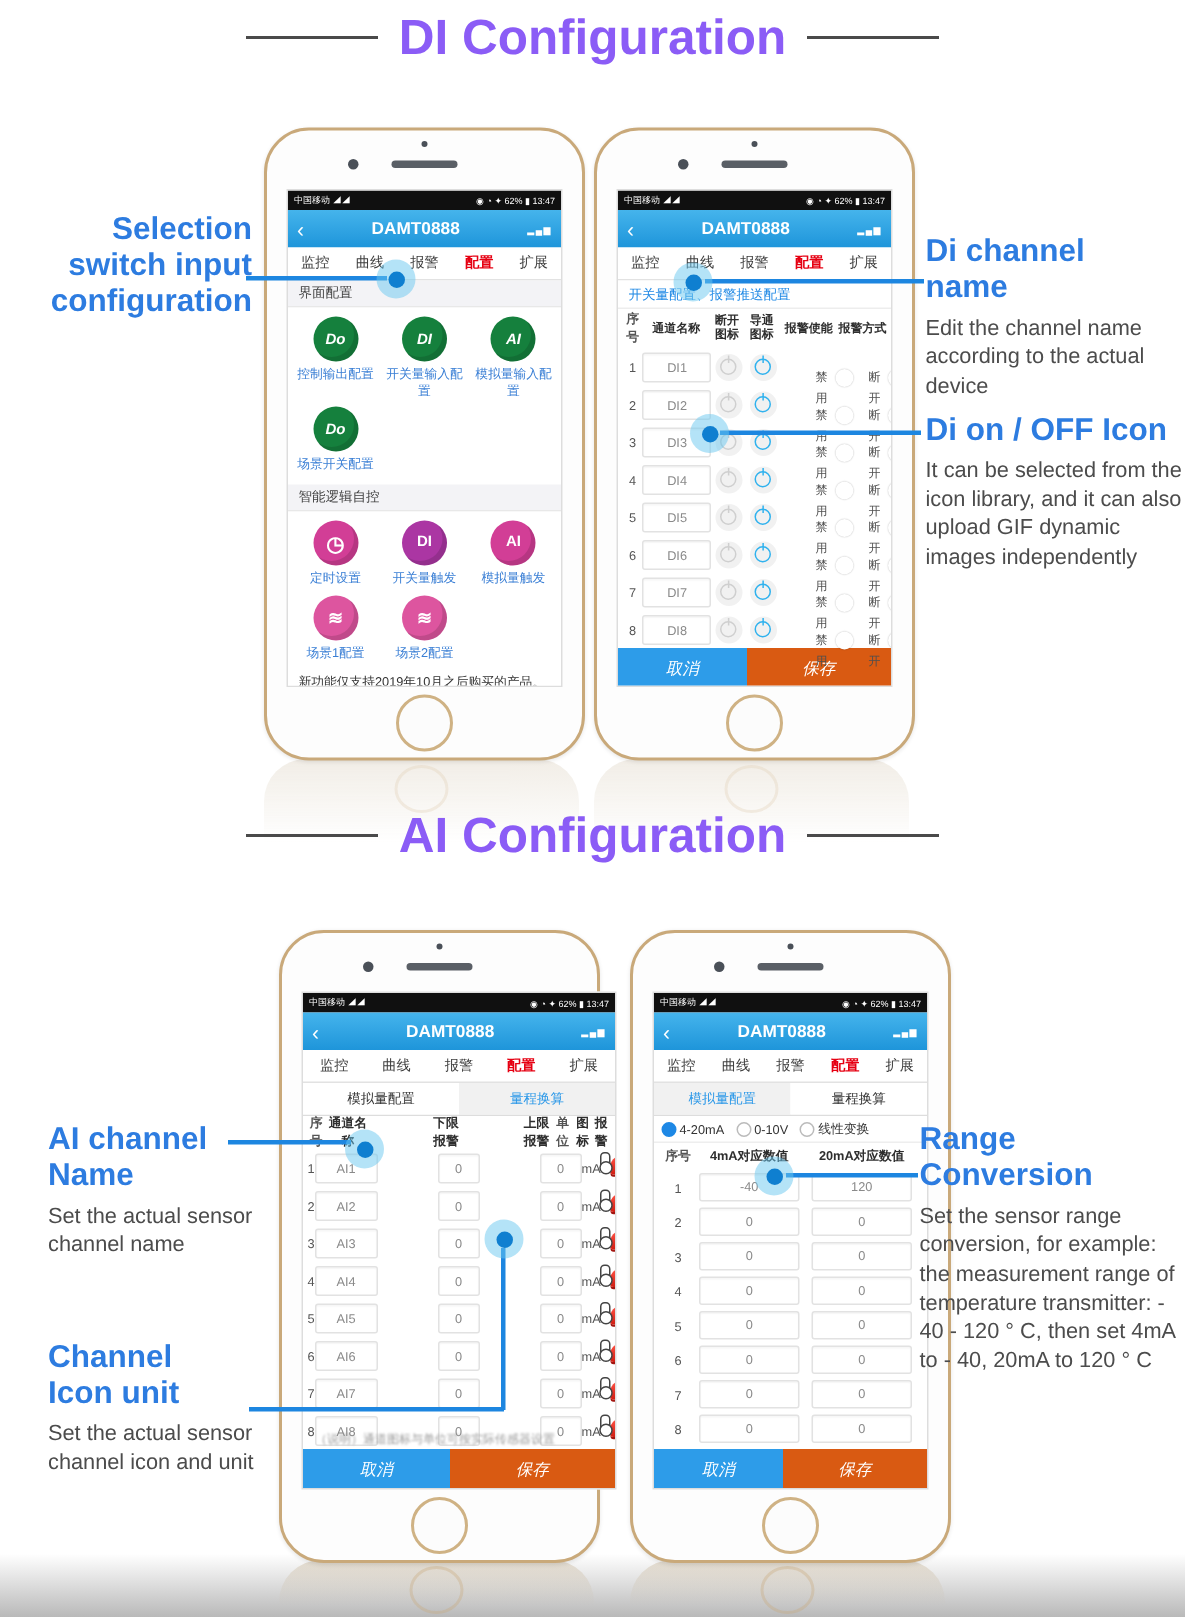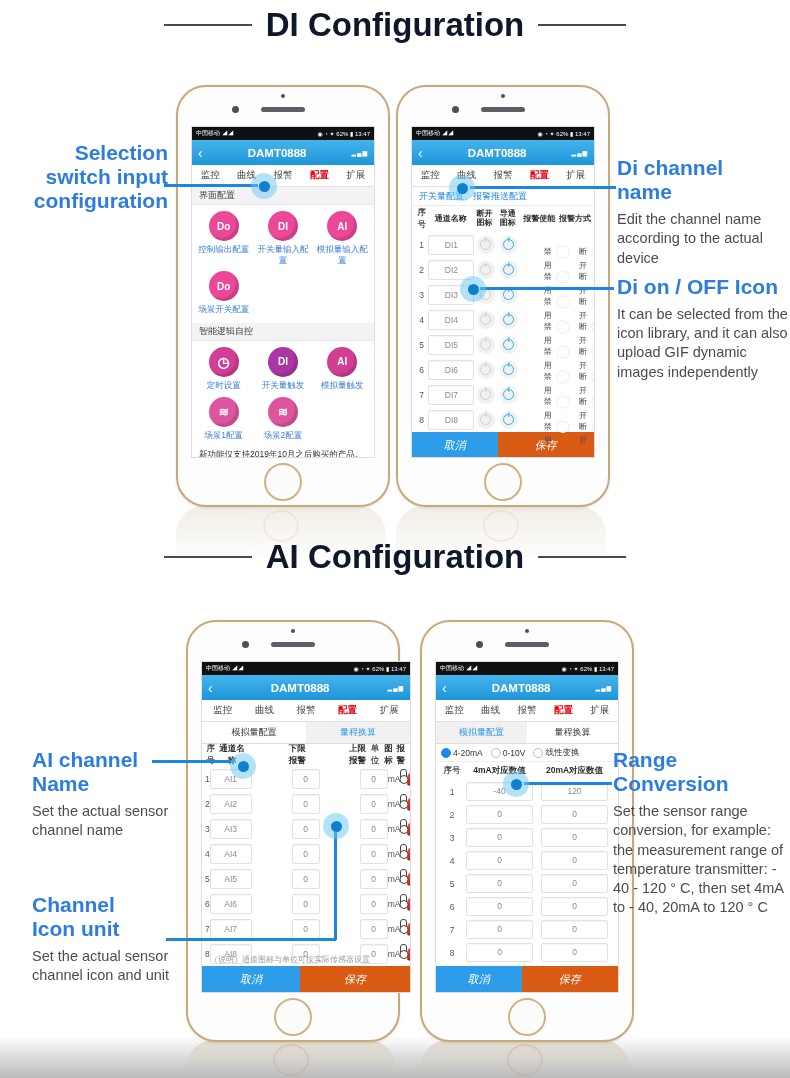--- a/index.html
+++ b/index.html
@@ -1,20 +1,20 @@
 <!DOCTYPE html>
 <html><head>
 <meta charset="utf-8">
 <style>
   html,body{margin:0;padding:0;background:#fff;}
   #page{position:relative;width:790px;height:1078px;margin:0 auto;background:#fff;overflow:hidden;
         font-family:"Liberation Sans",sans-serif;}
   
   .sec-title{position:absolute;left:0;right:0;display:flex;align-items:center;justify-content:center;
-             gap:14px;color:#0f172a;font-size:33px;font-weight:700;z-index:3;}
+             gap:14px;color:#8b5cf6;font-size:33px;font-weight:700;z-index:3;}
   .sec-title .rule{width:88px;height:2px;background:#4a4a4a;}
   
   .phone{position:absolute;width:210px;height:418px;background:#fdfdfd;border:2px solid #c9a97a;
          border-radius:30px;box-shadow:0 1px 3px rgba(0,0,0,.10);z-index:2;}
   .cam{position:absolute;left:54px;top:19px;width:7px;height:7px;border-radius:50%;background:#4a5058;}
   .topdot{position:absolute;left:50%;top:7px;width:4px;height:4px;border-radius:50%;background:#4a5058;transform:translateX(-50%);}
   .speaker{position:absolute;left:50%;top:20px;transform:translateX(-50%);width:44px;height:5px;background:#5a5f66;border-radius:3px;}
   .home{position:absolute;bottom:4px;left:50%;transform:translateX(-50%);width:34px;height:34px;border:2px solid #cfb284;border-radius:50%;background:#fcfcfc;}
   .screen{position:absolute;left:13px;right:13px;top:39px;bottom:47px;background:#fff;border:1px solid #ddd;
           overflow:hidden;display:flex;flex-direction:column;}
@@ -33,21 +33,21 @@
           font-size:9px;padding-left:7px;flex:0 0 auto;}
   .btns{display:flex;height:26px;margin-top:auto;flex:0 0 auto;}
   .btn{color:#fff;font-size:11px;display:flex;align-items:center;justify-content:center;font-style:italic;}
   .btn.cancel{flex:0 0 47%;background:#2d9ce9;}
   .btn.save{flex:1;background:#d95a12;}
   
   .grid{display:flex;flex-wrap:wrap;padding:6px 2px 2px;background:#fff;}
   .gitem{width:33.33%;display:flex;flex-direction:column;align-items:center;margin-bottom:6px;}
   .circle{width:30px;height:30px;border-radius:50%;display:flex;align-items:center;justify-content:center;
           color:#fff;font-weight:bold;font-size:10px;box-shadow:inset -3px -3px 0 rgba(0,0,0,.13);}
-  .c-purple{background:#ec4899;} .c-pink{background:#d23e96;} .c-magenta{background:#ab36a3;} .c-rose{background:#dd559f;}
+  .c-purple{background:#15803d;font-style:italic;} .c-pink{background:#d23e96;} .c-magenta{background:#ab36a3;} .c-rose{background:#dd559f;}
   .glabel{margin-top:3px;font-size:8.5px;color:#3a7fd5;text-align:center;line-height:1.25;max-width:58px;}
   .note1{font-size:8.5px;color:#333;padding:1px 7px 4px;background:#fff;}
   
   .linkrow{height:18px;line-height:18px;font-size:9px;color:#1e88e5;padding-left:7px;border-bottom:1px solid #ededed;background:#fff;flex:0 0 auto;}
   .thead{display:flex;align-items:center;font-size:8px;font-weight:bold;color:#2e2e2e;flex:0 0 auto;}
   .thead2{height:26px;padding:0 3px;}
   .thead3{height:22px;padding:0 3px;font-size:8.5px;}
   .thead4{height:18px;padding:0 6px;font-size:8.5px;}
   .trow{display:flex;align-items:center;height:25px;padding:0 3px;}
   .trow4{display:flex;align-items:center;height:23px;padding:0 6px;}

